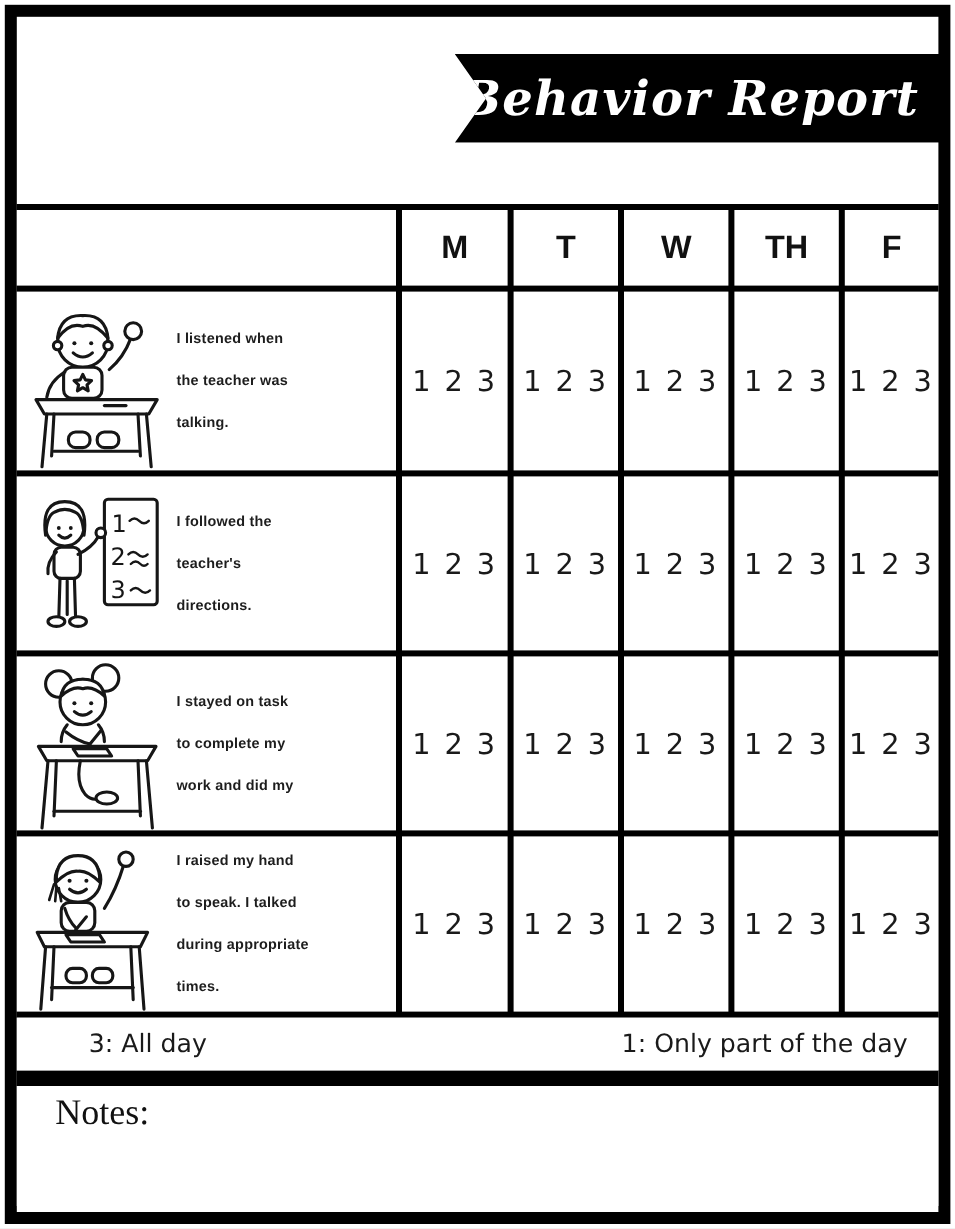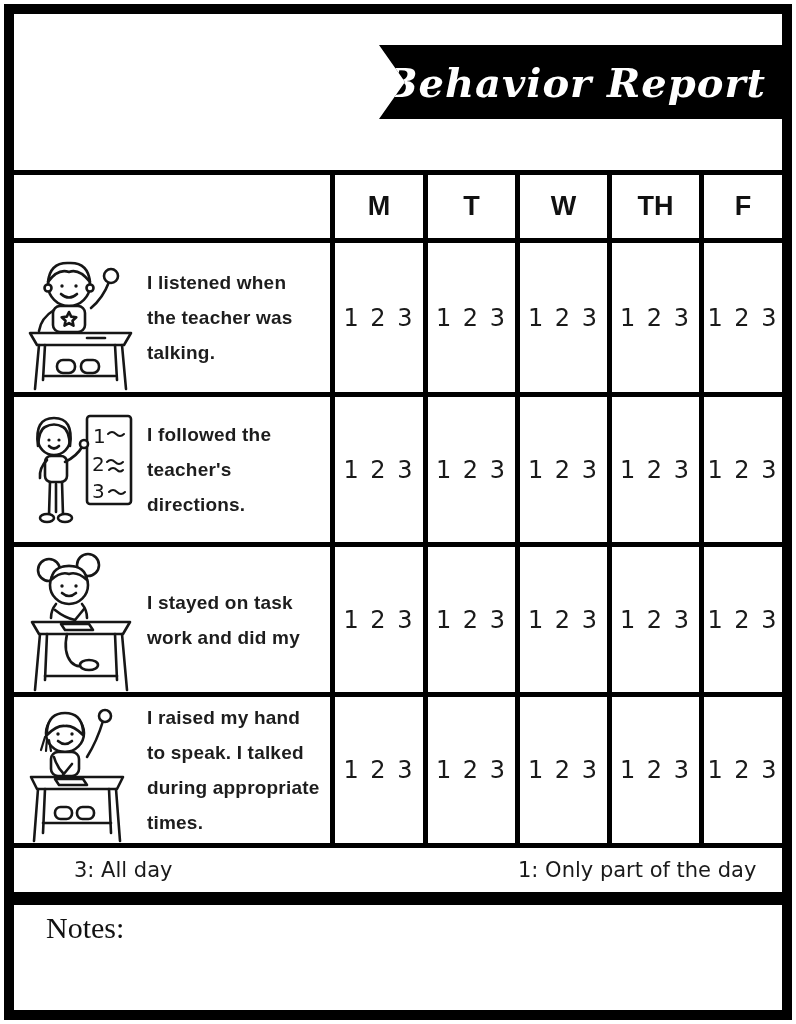--- a/index.html
+++ b/index.html
@@ -29,21 +29,21 @@
     border-top:5px solid #000;border-bottom:5px solid #000;
   }
   .cell{background:#fff;overflow:hidden;}
   .day-header{display:flex;align-items:center;justify-content:center;
     font-weight:bold;font-size:27px;color:#111;}
   .score-cell{display:flex;align-items:center;justify-content:center;
     font-family:"DejaVu Sans",sans-serif;font-size:24px;color:#1a1a1a;letter-spacing:2px;}
   .desc-cell{display:flex;align-items:center;padding:0 2px 0 6px;box-sizing:border-box;}
   .icon-box{width:122px;height:100%;display:flex;align-items:flex-end;justify-content:center;flex:none;}
   .icon-box svg{display:block;}
-  .desc-text{font-size:19px;font-weight:bold;line-height:35px;color:#1d1d1d;margin-left:5px;letter-spacing:0.2px;}
+  .desc-text{font-size:12px;font-weight:bold;line-height:35px;color:#1d1d1d;margin-left:5px;letter-spacing:0.2px;}
   
   .legend{height:44px;position:relative;background:#fff;
     font-family:"DejaVu Sans",sans-serif;font-size:21px;color:#1a1a1a;}
   .legend span{position:absolute;top:50%;transform:translateY(-50%);white-space:nowrap;}
   .legend .l0{left:60px;} .legend .l1{left:283px;} .legend .l2{left:504px;}
   .divider{height:13px;background:#000;}
   .notes{flex:1;background:#fff;padding:6px 0 0 4px;box-sizing:border-box;}
   .notes-label{font-family:Liberation Serif, serif;font-size:30px;color:#111;margin-left:28px;}
 </style>
 </head>
@@ -162,20 +162,21 @@
               <polygon points="36,72 64,72 68,78 40,78"></polygon>
               <path d="M15,82 L10,138 M22,82 L20,128 M97,82 L102,138 M90,82 L92,128" fill="none"></path>
               <path d="M42,82 Q38,100 46,110 Q54,118 62,110" fill="none"></path>
               <ellipse cx="64" cy="113" rx="9" ry="5"></ellipse>
               <line x1="20" y1="124" x2="92" y2="124"></line>
             </g>
           </svg>
         </div>
         <div class="desc-text">
           <div>I stayed on task</div>
+          <div>to complete my</div>
           <div>work and did my</div>
         </div>
       </div>
       <div class="cell score-cell">1 2 3</div>
       <div class="cell score-cell">1 2 3</div>
       <div class="cell score-cell">1 2 3</div>
       <div class="cell score-cell">1 2 3</div>
       <div class="cell score-cell">1 2 3</div>
 
       <div class="cell desc-cell">

